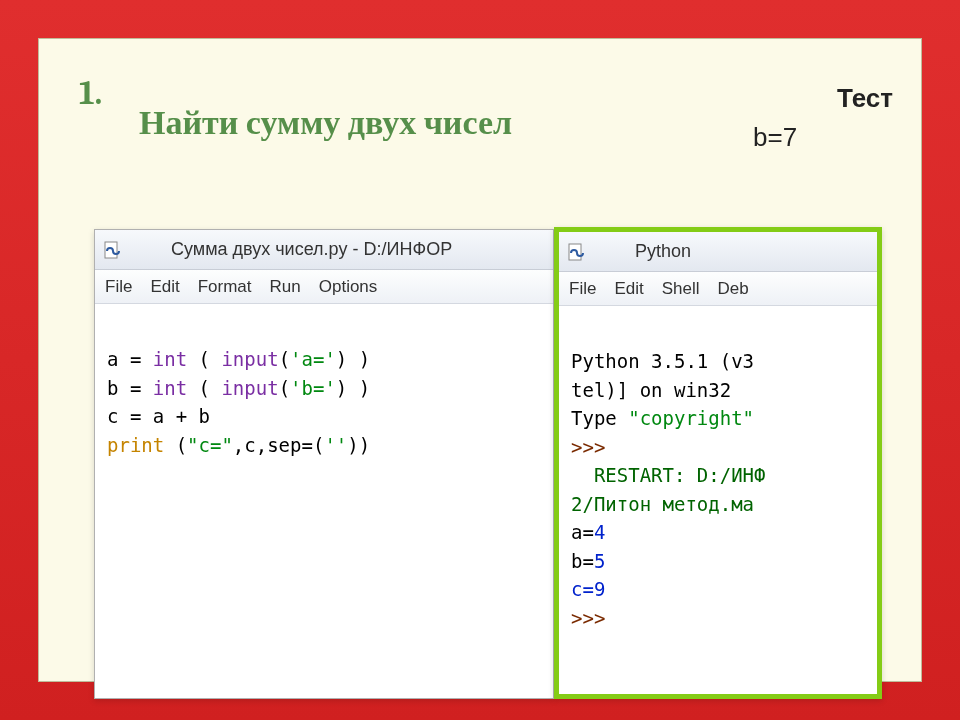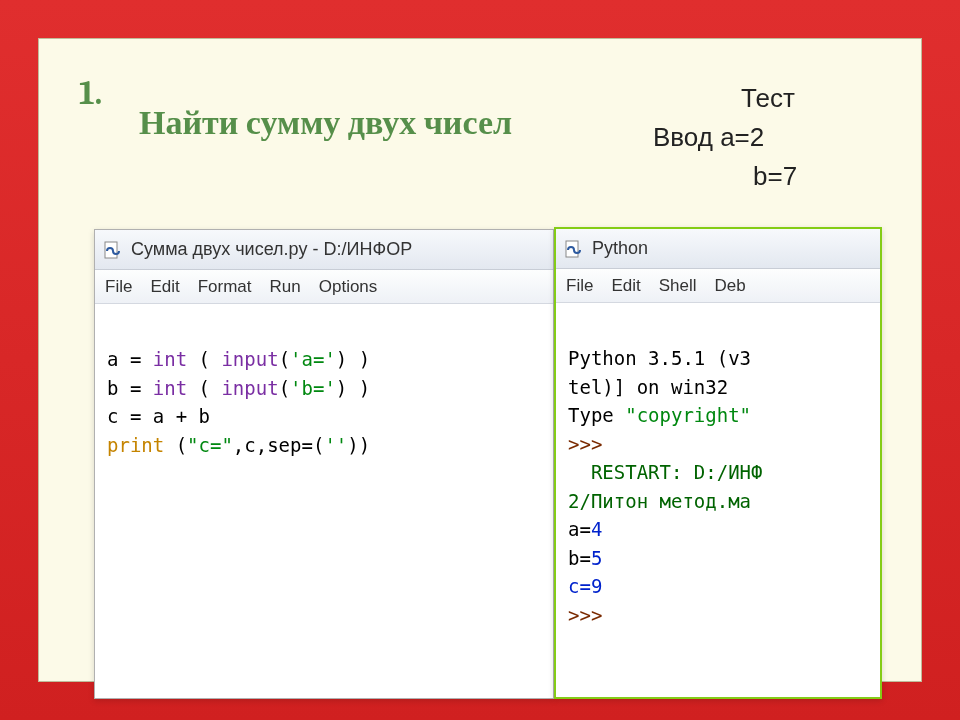--- a/index.html
+++ b/index.html
@@ -17,42 +17,42 @@
     border: 1px solid #c0bc9a;
   }
   .heading-row { display: flex; align-items: flex-start; padding: 34px 40px 10px 40px; }
   .num { font: bold 34px/1.2 "Cambria", serif; color: #568f4a; width: 60px; }
   .title { font: bold 34px/1.2 "Cambria", serif; color: #568f4a; width: 420px; margin-top: 30px; }
   .test-box {
     position: absolute; right: 28px; top: 40px; width: 250px;
     font: 26px/1.5 Arial, sans-serif; color: #222;
     z-index: 1;
   }
-  .test-box .t-title { font-weight: normal; text-align: center; }
+  .test-box .t-title { font-weight: bold; text-align: right; }
   .test-box .t-line { padding-left: 10px; }
   .windows { position: absolute; left: 55px; top: 190px; right: 55px; bottom: 40px; }
   .editor-win {
     position: absolute; left: 0; top: 0; width: 460px; height: 470px;
     background: #fff; border: 1px solid #b0b0b0;
     box-shadow: 0 2px 6px rgba(0,0,0,.15);
   }
   .shell-win {
     position: absolute; left: 460px; top: -2px; width: 328px; height: 472px;
-    background: #fff; border: 2px solid #84cc16;
+    background: #fff; border: 5px solid #84cc16;
     box-shadow: 0 2px 6px rgba(0,0,0,.15);
   }
   .titlebar {
     height: 40px;
     background: linear-gradient(to bottom, #f7f9fc 0%, #e3e8f0 100%);
     border-bottom: 1px solid #c8cdd6;
     display: flex; align-items: center; padding: 0 8px;
   }
   .titlebar .ico { width: 20px; height: 20px; margin-right: 8px; display:inline-flex; align-items:center; justify-content:center; }
   .titlebar .ico svg { display:block; }
-  .titlebar .ttl { font: 18px "Segoe UI", Arial, sans-serif; color: #333; white-space: nowrap; overflow: hidden; }
+  .titlebar .ttl { font: 18px "Segoe UI", Arial, sans-serif; color: #333; white-space: nowrap; overflow: hidden; margin-left: 40px; }
   .menubar {
     height: 34px; background: linear-gradient(to bottom, #fdfefe, #eef1f6);
     border-bottom: 1px solid #d4d8e0;
     display: flex; align-items: center; padding: 0 10px; gap: 18px;
   }
   .menubar span { font: 17px "Segoe UI", Arial, sans-serif; color: #333; }
   .code-area { padding: 10px 12px; font: 19px/1.5 "Consolas", "Lucida Console", monospace; color: #000; white-space: pre; margin-top: 31px; }
   .kw-orange { color: #c58400; }
   .kw-purple { color: #7a2ea3; }
   .kw-green  { color: #008810; }
@@ -66,21 +66,20 @@
 <div class="slide">
   <div class="inner">
 
     <div class="heading-row">
       <div class="num">1.</div>
       <div class="title">Найти сумму двух чисел</div>
     </div>
 
     <div class="test-box">
       <div class="t-title">Тест</div>
-      <div class="t-line">Ввод a=2</div>
       <div class="t-line" style="padding-left:110px">b=7</div>
     </div>
 
     <div class="windows">
 
       <div class="editor-win">
         <div class="titlebar">
           <span class="ico">
             <svg width="18" height="18" viewBox="0 0 18 18">
                 <rect x="1" y="1" width="12" height="16" fill="#fff" stroke="#888"></rect>

